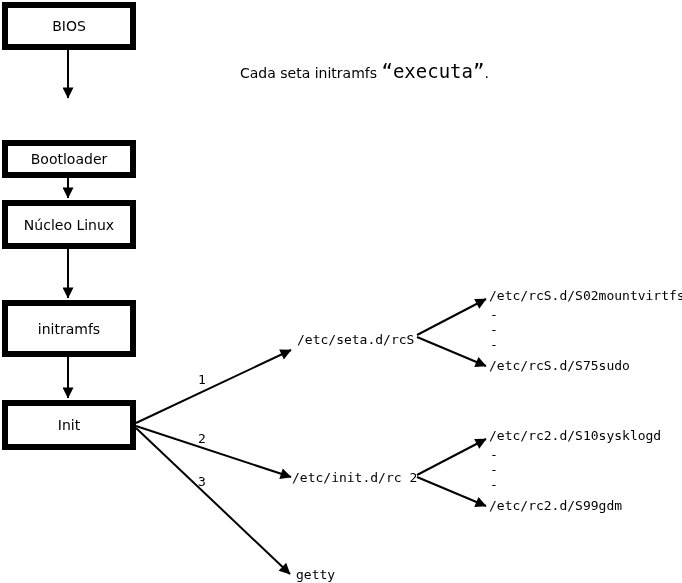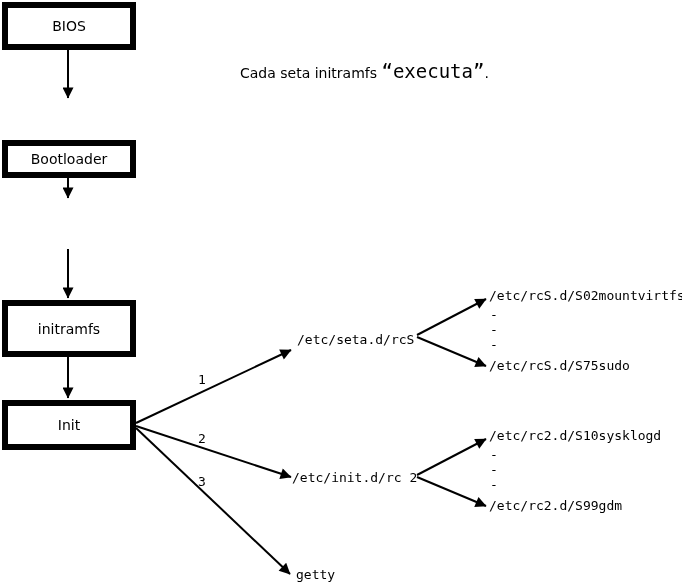--- a/index.html
+++ b/index.html
@@ -116,20 +116,23 @@
     <line x1="417" y1="475" x2="486" y2="439" marker-end="url(#ah)"></line>
     <line x1="417" y1="477" x2="486" y2="506" marker-end="url(#ah)"></line>
   </svg>
 
   <div class="flow-box box-bios">
     <span>BIOS</span>
   </div>
   <div class="flow-box box-bootloader">
     <span>Bootloader</span>
   </div>
+  <div class="flow-box box-nucleo">
+    <span>Núcleo Linux</span>
+  </div>
   <div class="flow-box box-initramfs">
     <span>initramfs</span>
   </div>
   <div class="flow-box box-init">
     <span>Init</span>
   </div>
 
   <div id="note"><span>Cada seta initramfs </span><span class="mono-inline">“executa”</span><span>.</span></div>
 
   <div class="edge-label l-1">1</div>

